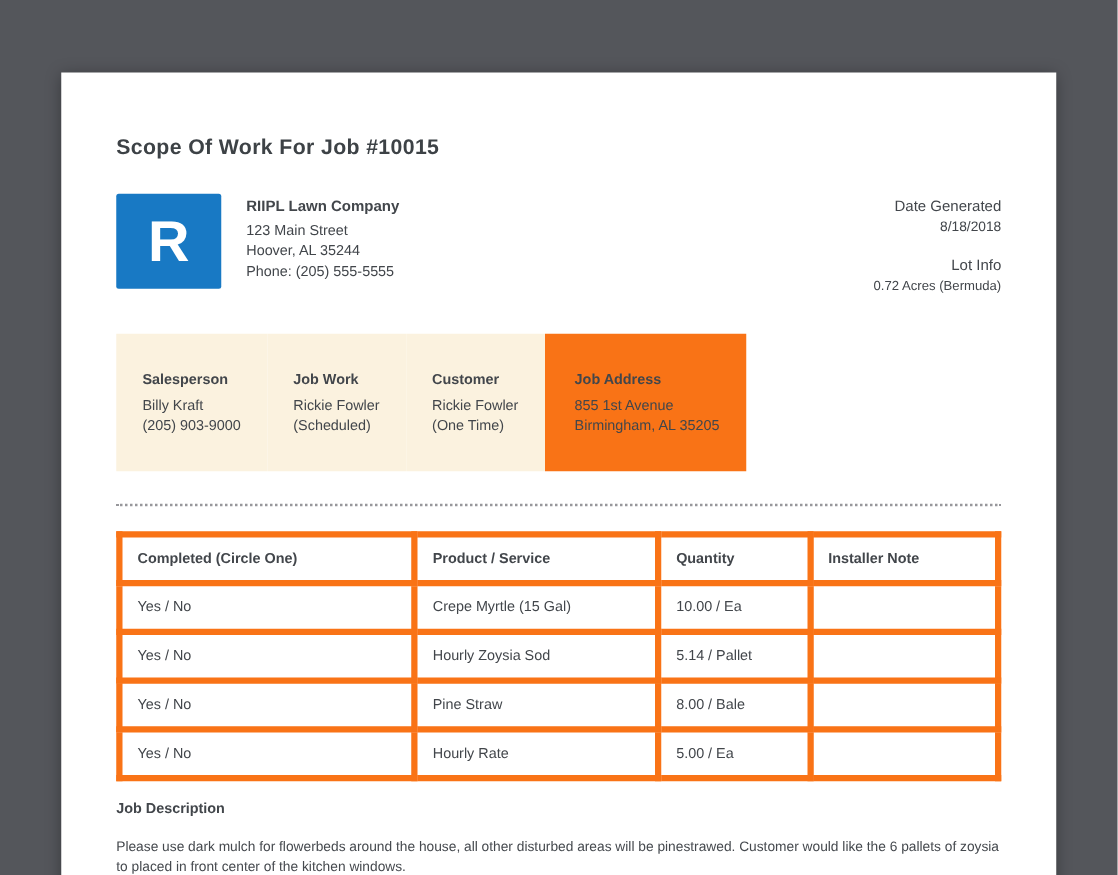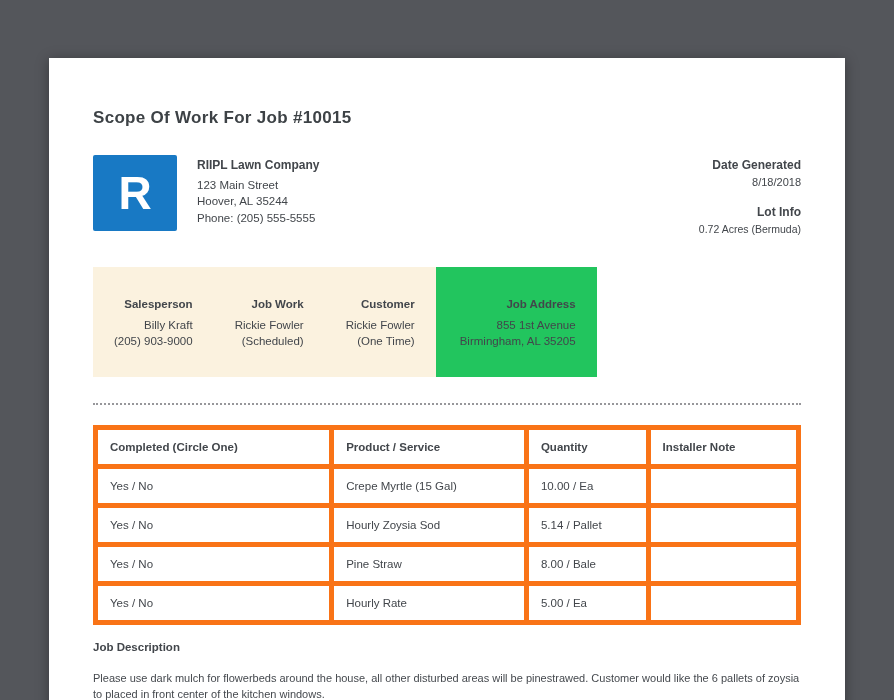--- a/index.html
+++ b/index.html
@@ -43,32 +43,32 @@
     align-items: center;
     justify-content: center;
     font-size: 46px;
     font-weight: bold;
     border-radius: 2px;
   }
   .company-info { margin-left: 20px; font-size: 11.5px; line-height: 16.5px; padding-top: 2px; }
   .company-name { font-weight: bold; font-size: 12px; margin-bottom: 3px; }
   .phone-label { }
   .header-right { text-align: right; padding-top: 2px; }
-  .meta-label { font-weight: bold; font-size: 12px; line-height: 17px; }
+  .meta-label { font-weight: normal; font-size: 12px; line-height: 17px; }
   .meta-value { font-size: 11px; line-height: 16px; margin-bottom: 14px; }
   .meta-value.small { font-size: 10.5px; margin-bottom: 0; }
   .info-bar { margin-top: 30px; display: flex; }
   .info-col {
     background: #fbf2df;
     padding: 29px 21px 28px 21px;
-    text-align: right;
+    text-align: left;
     font-size: 11.5px;
     line-height: 16px;
   }
-  .info-col.highlight { background: #22c55e; padding-left: 24px; }
+  .info-col.highlight { background: #f97316; padding-left: 24px; }
   .info-label { font-weight: bold; margin-bottom: 5px; font-size: 11.5px; }
   .dotted-divider {
     margin-top: 26px;
     border-top: 2px dotted #97979b;
     height: 0;
   }
   table.sow-table {
     width: 100%;
     border-collapse: collapse;
     margin-top: 20px;

